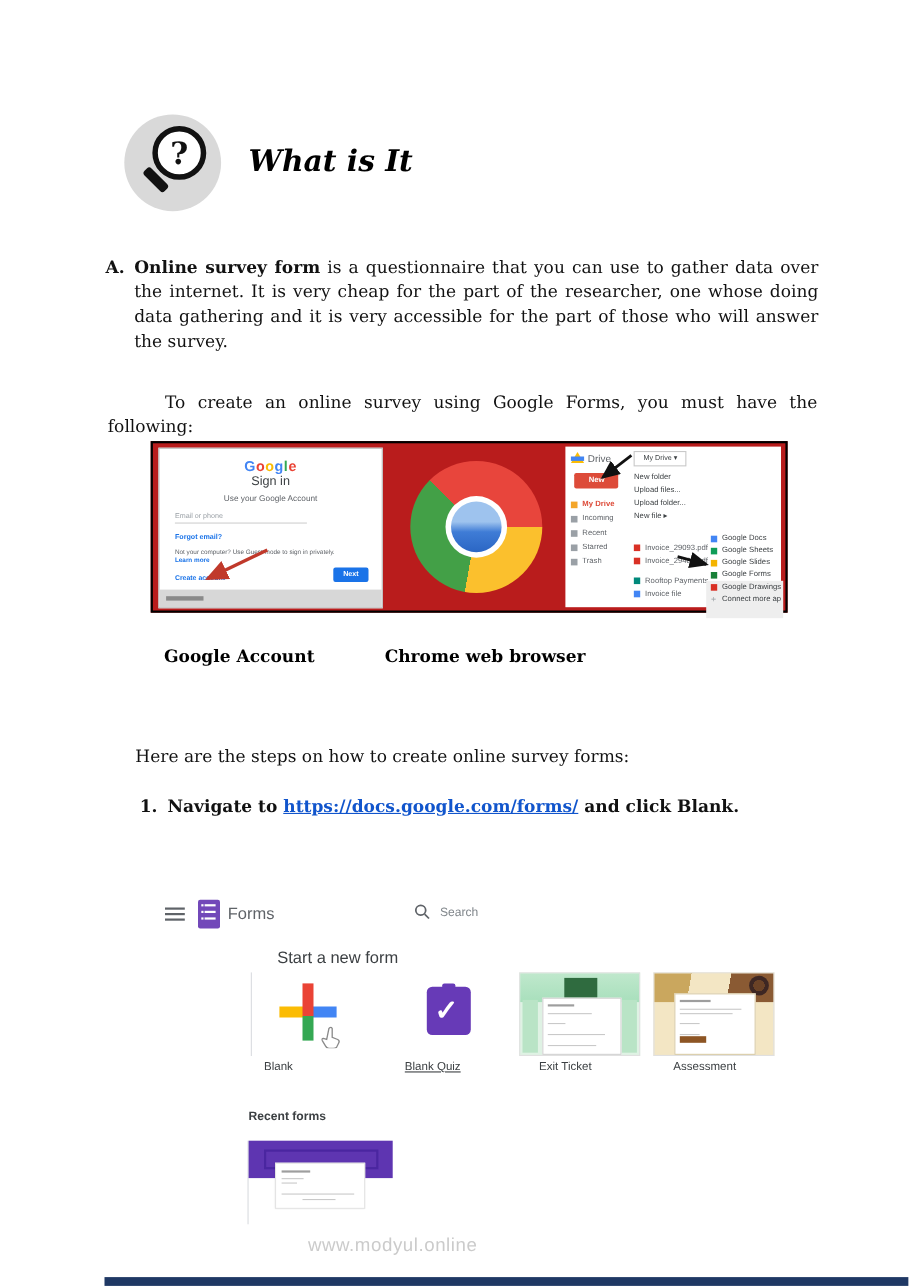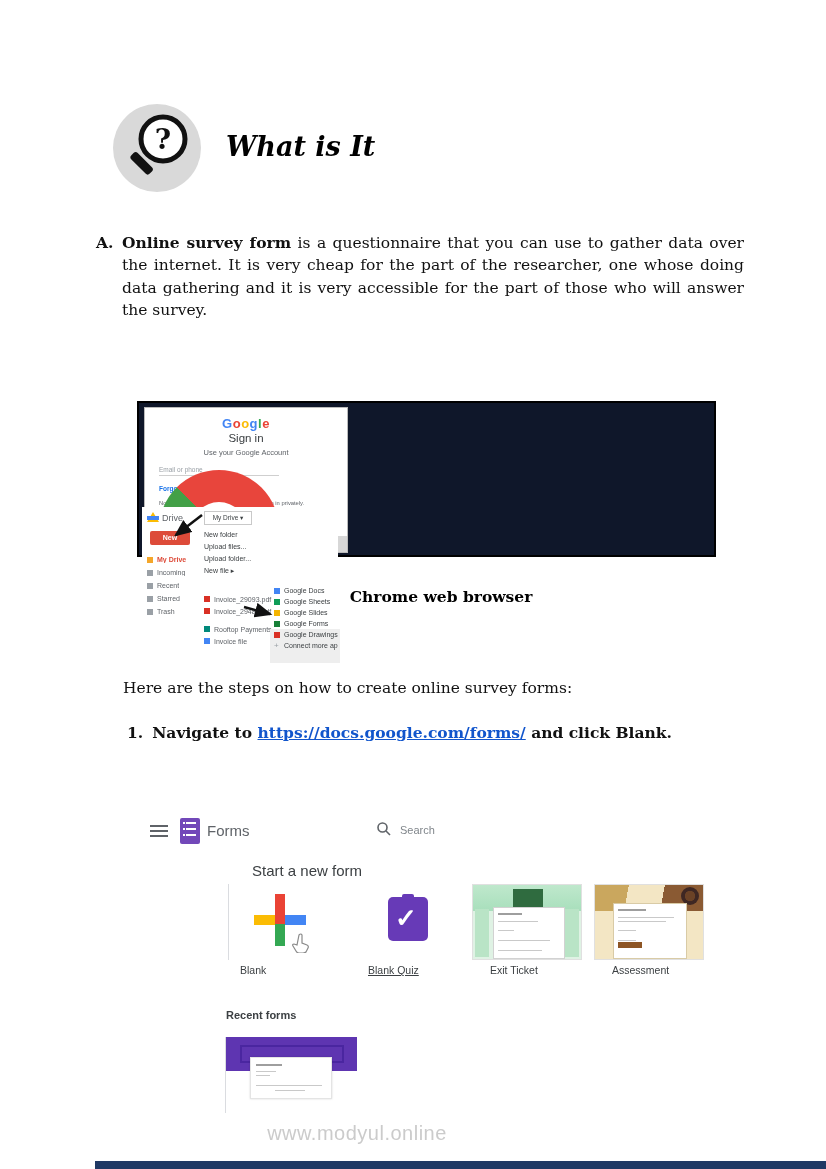--- a/index.html
+++ b/index.html
@@ -19,22 +19,22 @@
   .lead{font-weight:bold;}
   .intro{left:98px;top:355px;width:645px;text-indent:52px;}
   .steps-intro{left:123px;top:679px;font-size:15.5px;color:#111;}
   .step1{left:127px;top:723px;font-size:15.5px;font-weight:bold;color:#111;}
   .step1 .num{margin-right:9px;}
   .doclink{color:#1155cc;text-decoration:underline;font-weight:bold;}
   .note{left:150px;top:768px;width:568px;text-indent:50px;}
   .plus-b{font-weight:bold;}
 
   
-  .figure{left:137px;top:401px;width:579px;height:156px;background:#0f172a;border:2px solid #000;
-          box-sizing:border-box;display:flex;flex-direction:column;}
+  .figure{left:137px;top:401px;width:579px;height:156px;background:#b91c1c;border:2px solid #000;
+          box-sizing:border-box;display:flex;}
   .fp{position:relative;height:100%;}
   .fp1{width:215px;}
   .fp2{width:160px;}
   .fp3{width:204px;}
   .ui{font-family:"Liberation Sans",sans-serif;}
 
   
   .si-card{position:absolute;left:5px;top:4px;width:202px;height:144px;background:#fff;border:1px solid #bbb;}
   .si-inner{position:relative;width:100%;height:100%;font-family:"Liberation Sans",sans-serif;}
   .si-logo{position:absolute;top:8px;width:100%;text-align:center;font-size:13px;font-weight:bold;letter-spacing:.5px;}
@@ -146,21 +146,21 @@
   .gf-recent{left:86px;top:194px;font-size:11px;color:#3c4043;font-weight:bold;}
   .rline{left:85px;top:222px;width:1px;height:76px;background:#dadce0;}
   .recent-card{left:86px;top:222px;width:131px;height:62px;}
   .recent-card .banner{position:absolute;left:0;top:0;width:100%;height:34px;background:#5e35b1;}
   .recent-card .banner i{position:absolute;left:14px;top:8px;width:100px;height:14px;border:2px solid #4a26a0;display:block;}
   .recent-card .card{position:absolute;left:24px;top:20px;width:80px;height:40px;background:#fff;
                      border:1px solid #e4e4e4;box-shadow:0 0 2px rgba(0,0,0,.15);}
 
   
   .watermark{left:0;top:1122px;width:714px;text-align:center;font-family:"Liberation Sans",sans-serif;
-             font-size:20px;color:#cbcbcb;letter-spacing:.5px;}
+             font-size:17px;color:#cbcbcb;letter-spacing:.5px;}
   .navybar{left:95px;top:1161px;width:731px;height:8px;background:#1f3864;}
 </style>
 </head>
 <body>
 
 <div class="page">
 
   <div class="abs hdr-circle">
     <svg width="88" height="88" viewBox="0 0 88 88">
       <circle cx="50" cy="35" r="22" fill="#ffffff" stroke="#111" stroke-width="5"></circle>
@@ -168,20 +168,21 @@
       <text x="50" y="45" text-anchor="middle" font-family="DejaVu Serif, serif" font-size="28" font-weight="bold" fill="#111">?</text>
     </svg>
   </div>
   <div class="abs hdr-title">What is It</div>
 
   <div class="abs para secA">
     <span class="lbl">A.</span>
     <span class="lead">Online survey form</span><span> is a questionnaire that you can use to gather data over the internet. It is very cheap for the part of the researcher, one whose doing data gathering and it is very accessible for the part of those who will answer the survey.</span>
   </div>
 
+  <div class="abs para intro">To create an online survey using Google Forms, you must have the following:</div>
 
   <div class="abs figure">
 
     <div class="fp fp1">
       <div class="si-card">
         <div class="si-inner">
           <div class="si-logo"><span class="g1">G</span><span class="g2">o</span><span class="g3">o</span><span class="g4">g</span><span class="g5">l</span><span class="g6">e</span></div>
           <div class="si-title">Sign in</div>
           <div class="si-sub">Use your Google Account</div>
           <div class="si-input">Email or phone</div>
@@ -305,20 +306,21 @@
               <marker id="ba2" markerWidth="8" markerHeight="8" refX="6" refY="3" orient="auto">
                 <path d="M0,0 L7,3 L0,6 z" fill="#111"></path>
               </marker>
             </defs>
           <line x1="2" y1="4" x2="28" y2="11" stroke="#111" stroke-width="2.5" marker-end="url(#ba2)"></line>
         </svg>
       </div>
     </div>
   </div>
 
+  <div class="abs cap cap1">Google Account</div>
   <div class="abs cap cap2">Chrome web browser</div>
 
   <div class="abs steps-intro">Here are the steps on how to create online survey forms:</div>
   <div class="abs step1">
     <span class="num">1.</span><span>Navigate to </span><a class="doclink" href="#">https://docs.google.com/forms/</a><span> and click Blank.</span>
   </div>
 
   <div class="abs gf">
     <div class="abs burger">
         <i></i>

